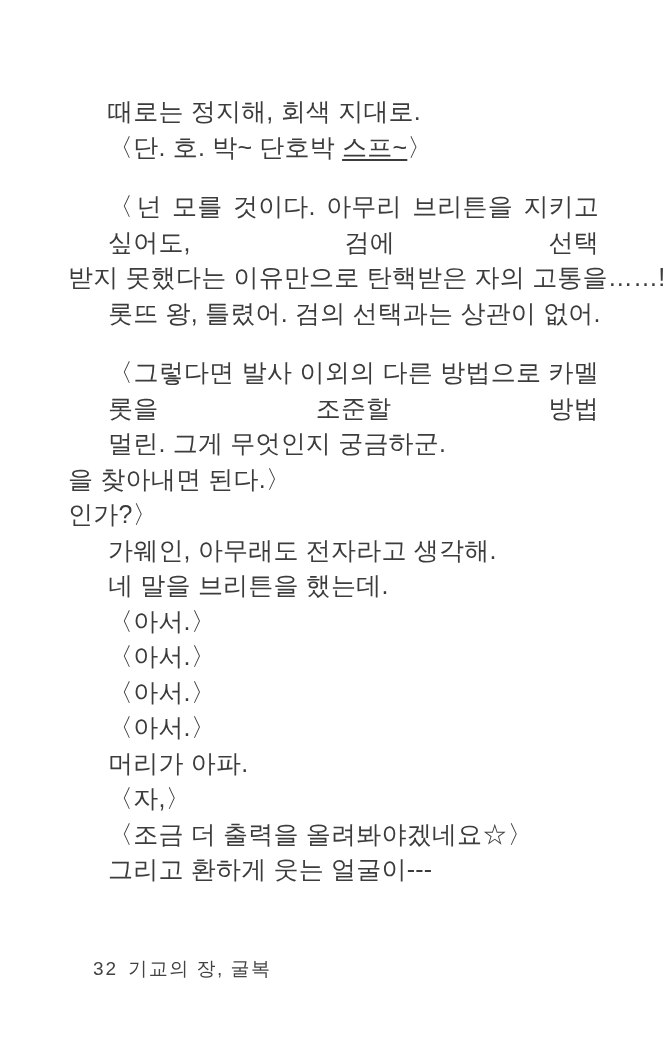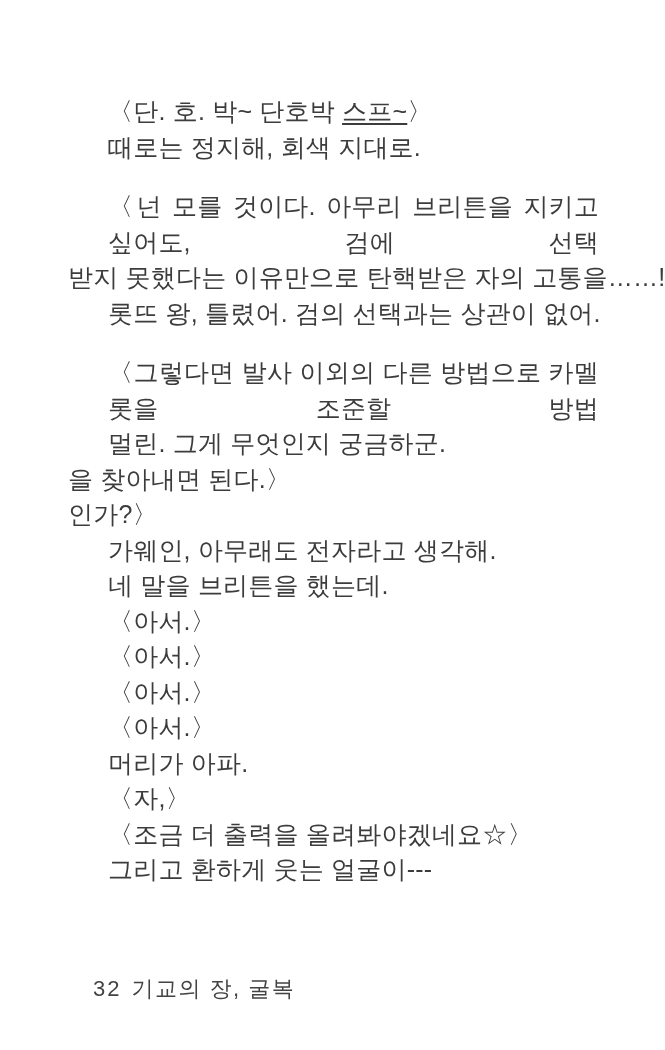--- a/index.html
+++ b/index.html
@@ -37,39 +37,39 @@
     text-align-last: justify;
     margin-top: 24px;
   }
   .ul {
     text-decoration: underline;
     text-underline-offset: 3px;
   }
   #page-footer {
     position: absolute;
     left: 93px;
-    top: 977px;
+    top: 957px;
     color: #434343;
-    font-size: 22px;
+    font-size: 19px;
     line-height: 24px;
     letter-spacing: 1.5px;
   }
   #page-footer .pgnum {
     margin-right: 10px;
     letter-spacing: 2px;
   }
 </style>
 </head>
 <body>
 
 <div id="page">
 
   <div id="text-block">
+    <div class="line indent">때로는 정지해, 회색 지대로.</div>
     <div class="line indent"><span>〈단. 호. 박~ 단호박 </span><span class="ul">스프~</span><span>〉</span></div>
-    <div class="line indent">때로는 정지해, 회색 지대로.</div>
     <div class="line indent just">〈넌 모를 것이다. 아무리 브리튼을 지키고 싶어도, 검에 선택</div>
     <div class="line">받지 못했다는 이유만으로 탄핵받은 자의 고통을……!〉</div>
     <div class="line indent">롯뜨 왕, 틀렸어. 검의 선택과는 상관이 없어.</div>
     <div class="line indent just">〈그렇다면 발사 이외의 다른 방법으로 카멜롯을 조준할 방법</div>
     <div class="line indent">멀린. 그게 무엇인지 궁금하군.</div>
     <div class="line">을 찾아내면 된다.〉</div>
     <div class="line">인가?〉</div>
     <div class="line indent">가웨인, 아무래도 전자라고 생각해.</div>
     <div class="line indent">네 말을 브리튼을 했는데.</div>
     <div class="line indent">〈아서.〉</div>

